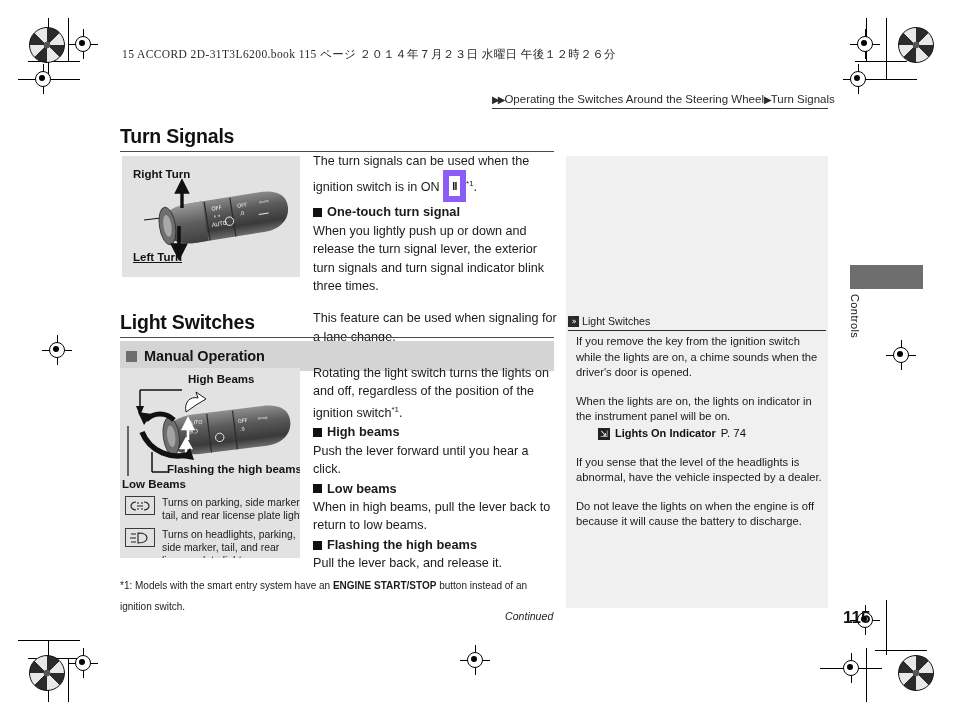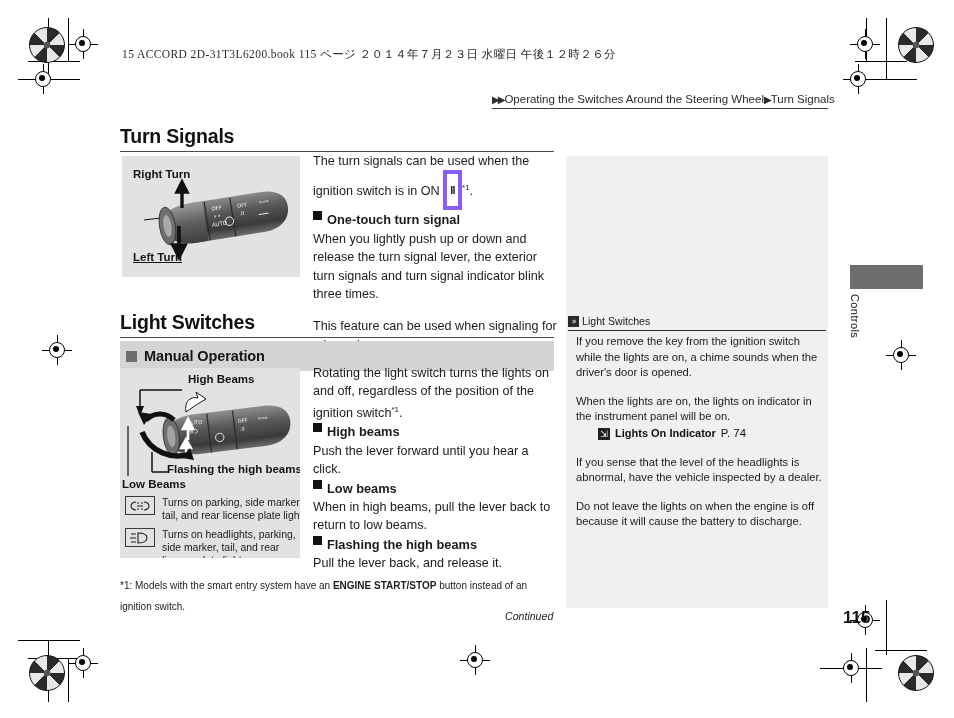--- a/index.html
+++ b/index.html
@@ -67,25 +67,25 @@
   .figbox{position:absolute;background:#e2e2e2;overflow:hidden;}
   .figlabel{position:absolute;font-size:11.5px;font-weight:bold;color:#131313;white-space:nowrap;}
 
   
   .body{
     position:absolute;
     font-size:12.6px;line-height:18.4px;color:#1b1b1b;
   }
   .body p{margin:0;}
   .body .gap{height:14px;}
-  .bhead{font-weight:bold;font-size:12.8px;display:flex;gap:5px;margin:1px 0 0;}
+  .bhead{font-weight:bold;font-size:12.8px;display:flex;align-items:center;gap:5px;margin:1px 0 0;}
   .bhead .sq{width:9px;height:9px;background:#111;display:inline-block;flex:none;}
   .sup{font-size:8px;vertical-align:super;}
   .keybox{
-    display:inline-block;border:4px solid #8b5cf6;padding:10px 3px;
+    display:inline-block;border:6px solid #8b5cf6;padding:4px 3px;
     font-size:10.5px;font-weight:bold;line-height:12px;vertical-align:1px;
     letter-spacing:-.5px;
   }
 
   
   .legend{position:absolute;}
   .legrow{display:flex;gap:7px;margin-bottom:6px;}
   .legicon{
     width:28px;height:17px;border:1px solid #3a3a3a;background:#e2e2e2;flex:none;
     display:flex;align-items:center;justify-content:center;

